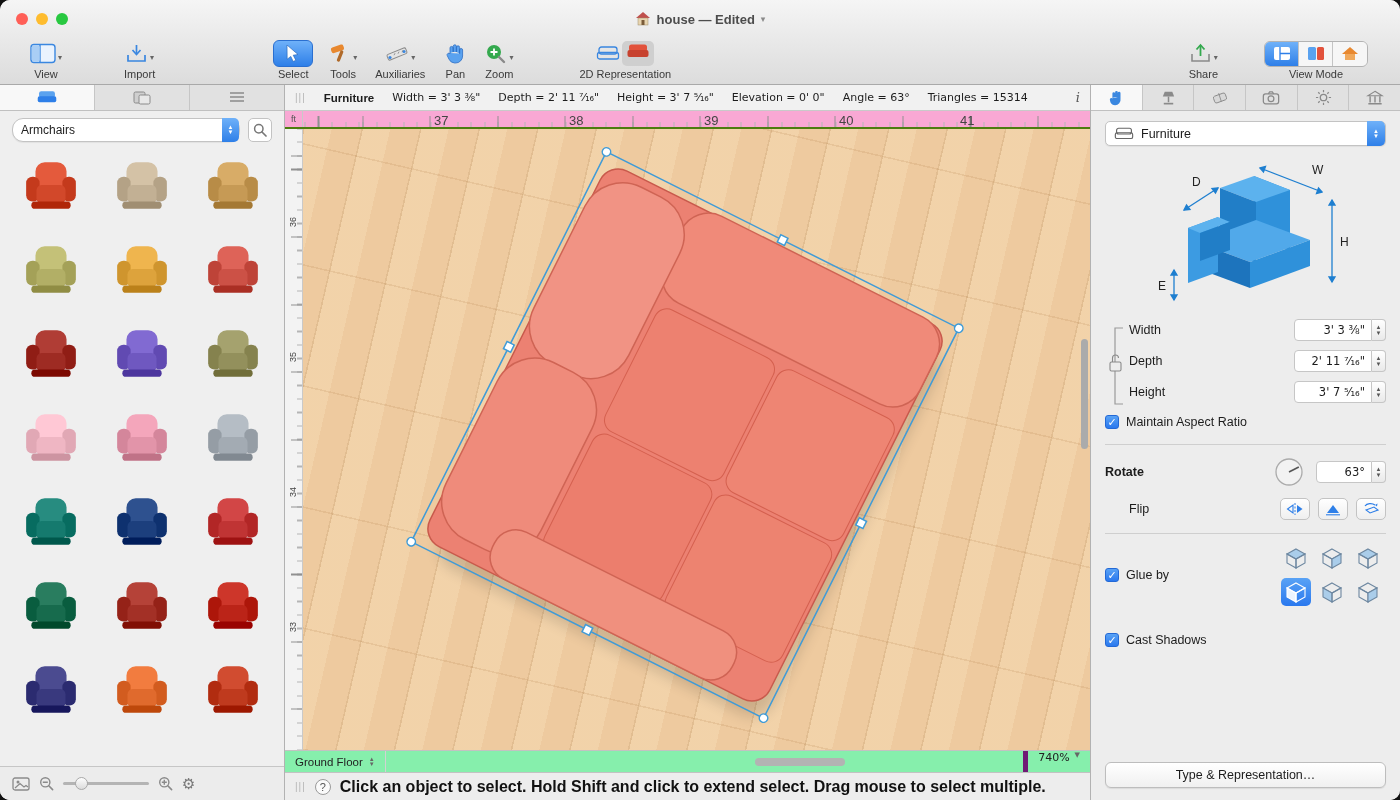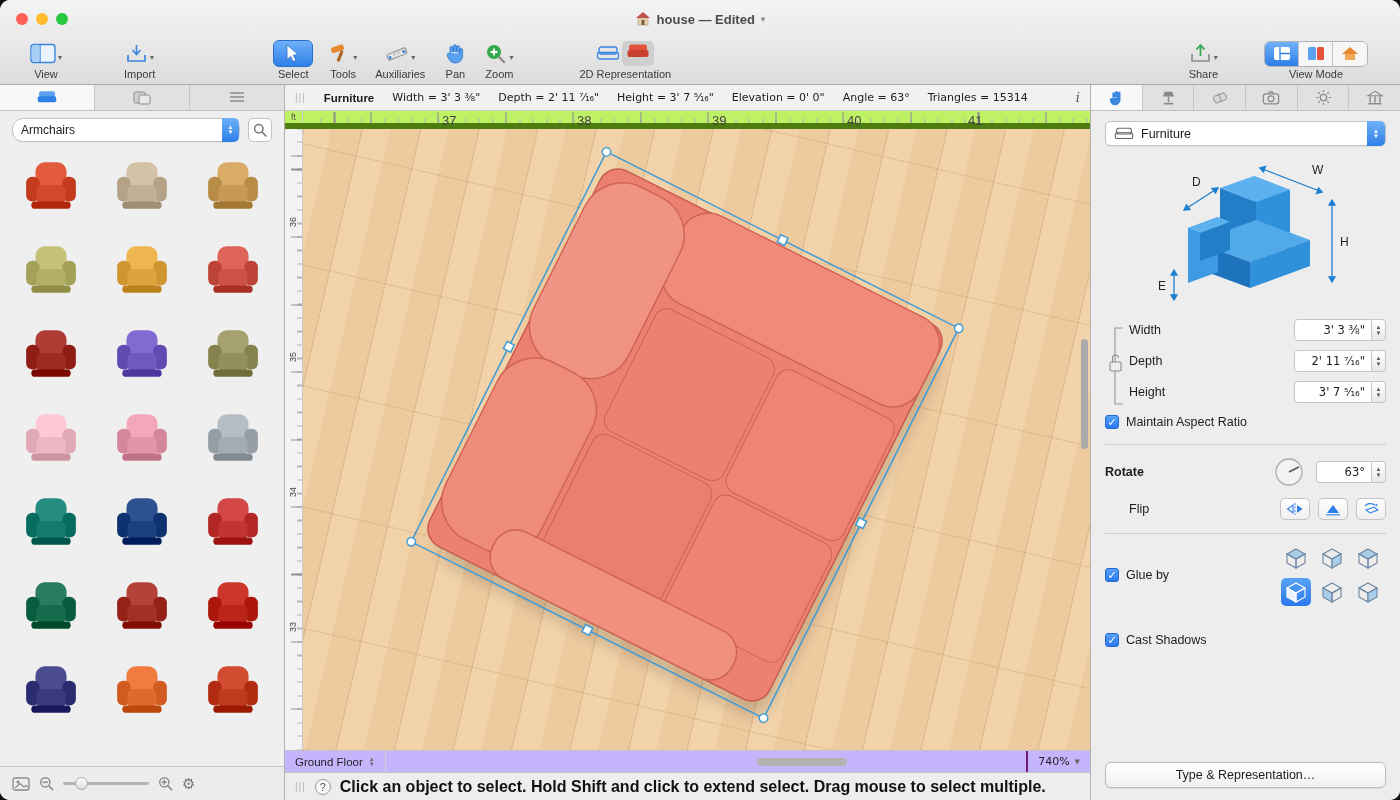--- a/index.html
+++ b/index.html
@@ -46,44 +46,44 @@
   .slider { width:86px; height:3px; background:#b4b4b4; border-radius:2px; position:relative; }
   .slider .knob { position:absolute; top:-5px; left:12px; width:13px; height:13px; border-radius:50%; background:linear-gradient(#fdfdfd,#dcdcdc); border:1px solid #a8a8a8; }
   .gear { font-size:15px; color:#777; font-family:"DejaVu Sans",sans-serif; }
 
   
   .info-bar { height:26px; background:#f1f1f1; border-bottom:1px solid #c9c9c9; display:flex; align-items:center; font-size:11.5px; color:#1d1d1d; padding:0 10px; gap:18px; }
   .grip { color:#b5b5b5; font-size:10px; letter-spacing:1px; }
   .info-obj { font-weight:bold; }
   .info-fields { display:flex; gap:18px; font-family:"DejaVu Sans",sans-serif; font-size:11px; }
   .info-i { margin-left:auto; font-family:"DejaVu Serif",serif; font-style:italic; color:#555; font-size:13px; }
-  .ruler-row { height:18px; display:flex; border-bottom:6px solid #4d7c0f; background:#bef264;gap:8px; }
+  .ruler-row { height:18px; display:flex; border-bottom:2px solid #4d7c0f; background:#f9a8d4; }
   .ruler-corner { width:18px; font-size:9px; color:#555; display:flex; align-items:center; justify-content:center; border-right:1px solid #c9c9c9; }
   .ruler-h { flex:1; position:relative;
     background-image:repeating-linear-gradient(90deg,#909090 0 1px,transparent 1px 67.5px),repeating-linear-gradient(90deg,#b5b5b5 0 1px,transparent 1px 13.5px);
     background-size:100% 11px,100% 5px; background-repeat:repeat-x; background-position:59.5px bottom,59.5px bottom; }
   .rh-num { position:absolute; top:2px; font-size:13px; color:#444; }
   .canvas-row { flex:1; display:flex; min-height:0; }
   .ruler-v { width:18px; position:relative; background:#f3f3f3; border-right:1px solid #c9c9c9;
     background-image:repeating-linear-gradient(0deg,#909090 0 1px,transparent 1px 67.5px),repeating-linear-gradient(0deg,#b5b5b5 0 1px,transparent 1px 13.5px);
     background-size:11px 100%,5px 100%; background-repeat:repeat-y; background-position:right 27.5px,right 27.5px; }
   .rv-num { position:absolute; left:1px; font-size:9px; color:#444; transform:rotate(-90deg); transform-origin:center; width:14px; text-align:center; }
   .canvas { flex:1; position:relative; overflow:hidden;
     background-color:#eeca9f;
     background-image:
       repeating-linear-gradient(103deg, rgba(167,113,58,.22) 0 1.5px, transparent 1.5px 57px),
       repeating-linear-gradient(13deg, rgba(167,113,58,.15) 0 1.5px, transparent 1.5px 118px),
       repeating-linear-gradient(103deg, rgba(255,236,200,.25) 0 28px, transparent 28px 57px); }
   .vscroll { position:absolute; right:2px; top:210px; width:7px; height:110px; border-radius:4px; background:#ababab; }
-  .canvas-bottom { height:22px; background:#c4b5fd; border-top:1px solid #c2c2c2; display:flex; align-items:center; font-size:11.5px; color:#222; }
+  .canvas-bottom { height:22px; background:#86efac; border-top:1px solid #c2c2c2; display:flex; align-items:center; font-size:11.5px; color:#222; }
   .floor-ctl { display:flex; align-items:center; gap:6px; padding:0 10px; border-right:1px solid #d2d2d2; height:100%; }
   .updown { display:flex; flex-direction:column; font-size:6px; line-height:5px; color:#666; }
   .hscroll-track { flex:1; position:relative; height:100%; }
   .hscroll { position:absolute; top:7px; left:58%; width:90px; height:8px; border-radius:4px; background:#b3b3b3; }
-  .zoom-ctl { display:flex; align-items:center; gap:5px; padding:0 10px; border-left:2px solid #701a75; height:100%; font-family:"DejaVu Sans",sans-serif; font-size:11px; }
+  .zoom-ctl { display:flex; gap:5px; padding:0 10px; border-left:5px solid #701a75; height:100%; font-family:"DejaVu Sans",sans-serif; font-size:11px; }
   .status-bar { height:28px; background:#ededed; border-top:1px solid #c2c2c2; display:flex; align-items:center; gap:9px; padding:0 10px; }
   .help-ico { width:16px; height:16px; border-radius:50%; border:1px solid #9a9a9a; color:#555; font-size:11px; display:flex; align-items:center; justify-content:center; background:#fafafa; }
   .status-text { font-size:16px; font-weight:bold; color:#111; }
 
   
   .rp-tabs { height:26px; display:flex; background:#e1e1e1; border-bottom:1px solid #c0c0c0; }
   .rp-tab { flex:1; display:flex; align-items:center; justify-content:center; border-right:1px solid #c6c6c6; }
   .rp-tab:last-child { border-right:none; }
   .rp-tab.on { background:#f8f8f8; }
   .rp-body { flex:1; display:flex; flex-direction:column; padding:10px 14px 12px 14px; font-size:12.5px; color:#1c1c1c; }

